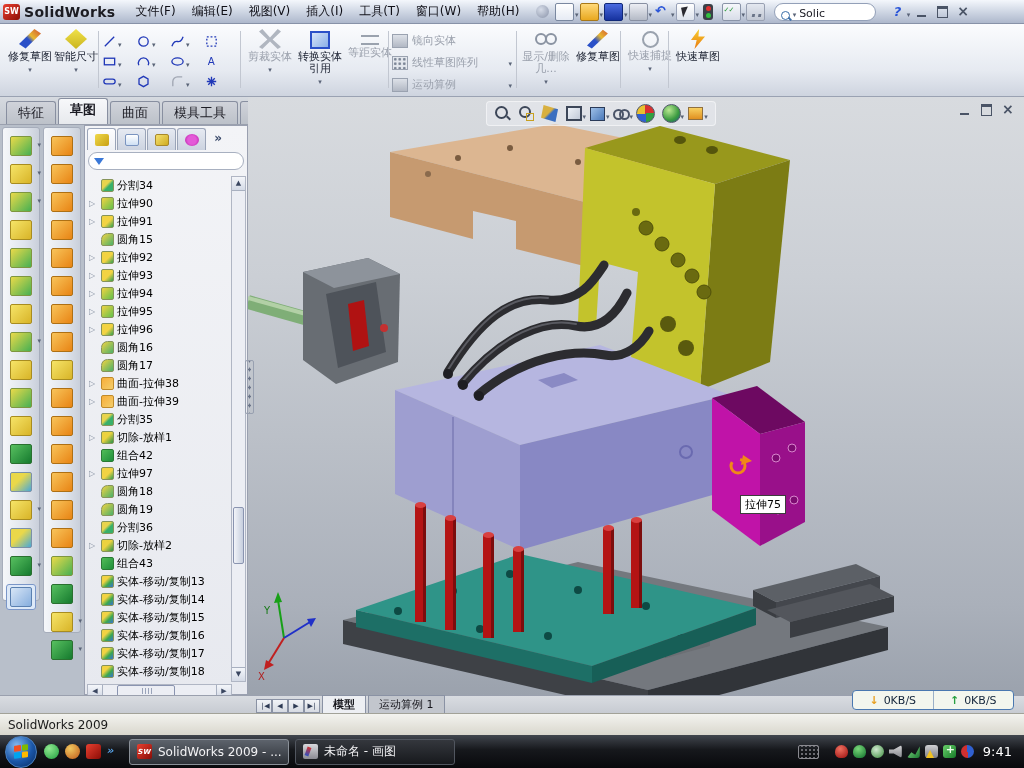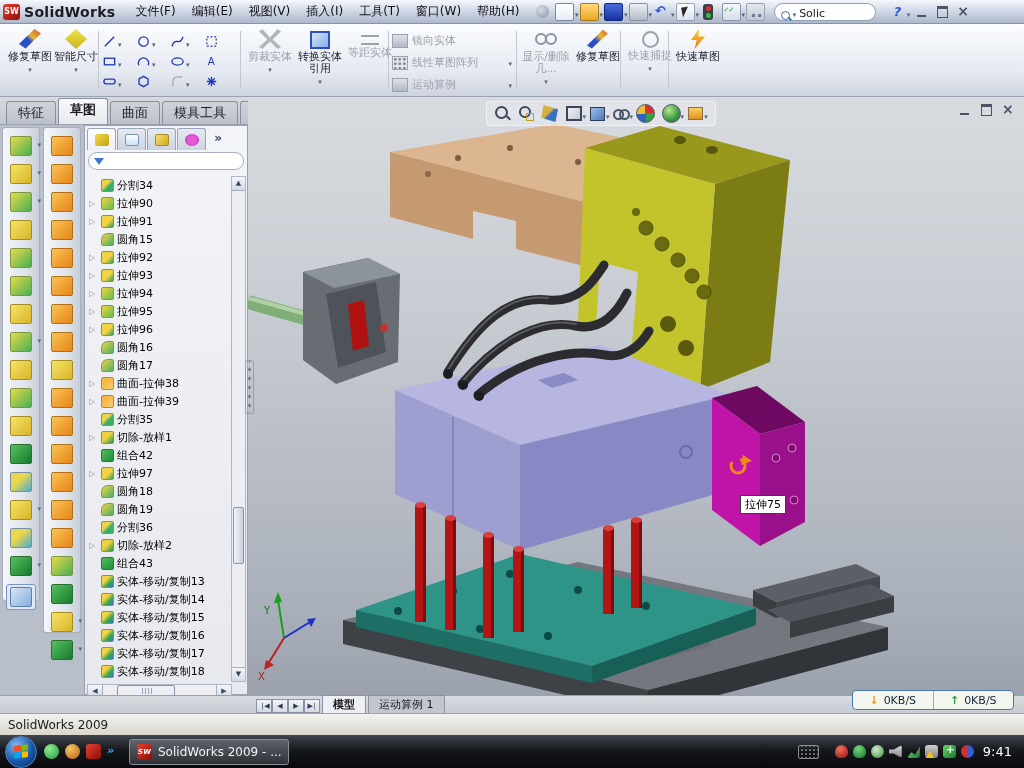--- a/index.html
+++ b/index.html
@@ -961,20 +961,24 @@
         <i class="qli media-icon"></i>
         <i class="qli solidworks-icon"></i>
         <i class="qli overflow-chevron"></i>
       </div>
     <div class="ql" style="gap:6px">
 
     <div class="tbtn active">
           <i class="tbico sw">SW</i>
           <span>SolidWorks 2009 - ...</span>
         </div>
+        <div class="tbtn">
+          <i class="tbico paint"></i>
+          <span>未命名 - 画图</span>
+        </div>
       </div>
     <div class="tray">
       <i class="input-method-icon"></i>
       <span style="display:flex;gap:5px">
 
       <i class="tri security-red-icon"></i>
           <i class="tri antivirus-green-icon"></i>
           <i class="tri update-icon"></i>
           <i class="tri volume-icon"></i>
           <i class="tri network-icon"></i>

